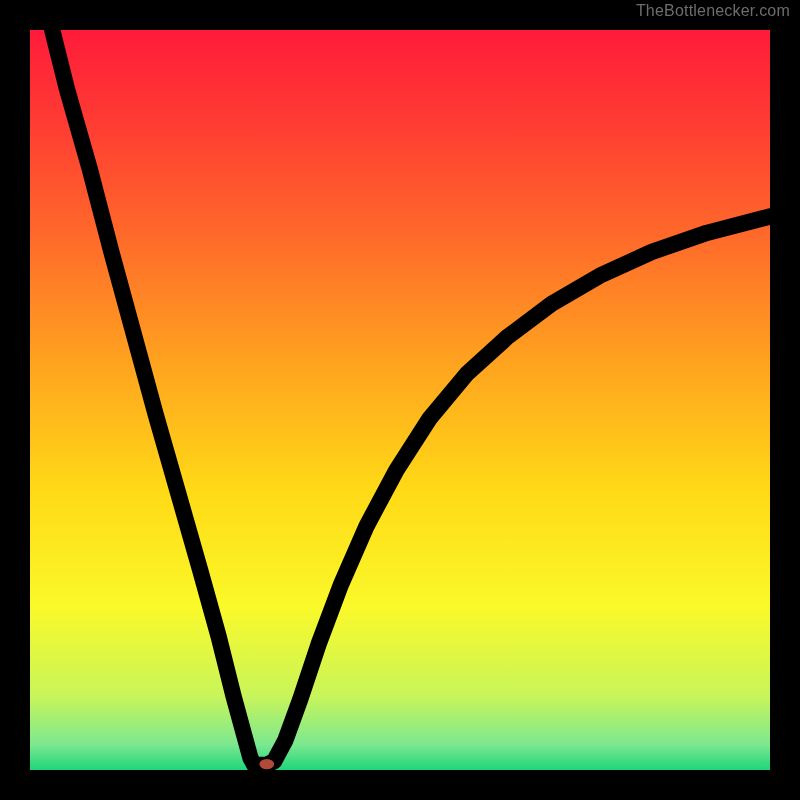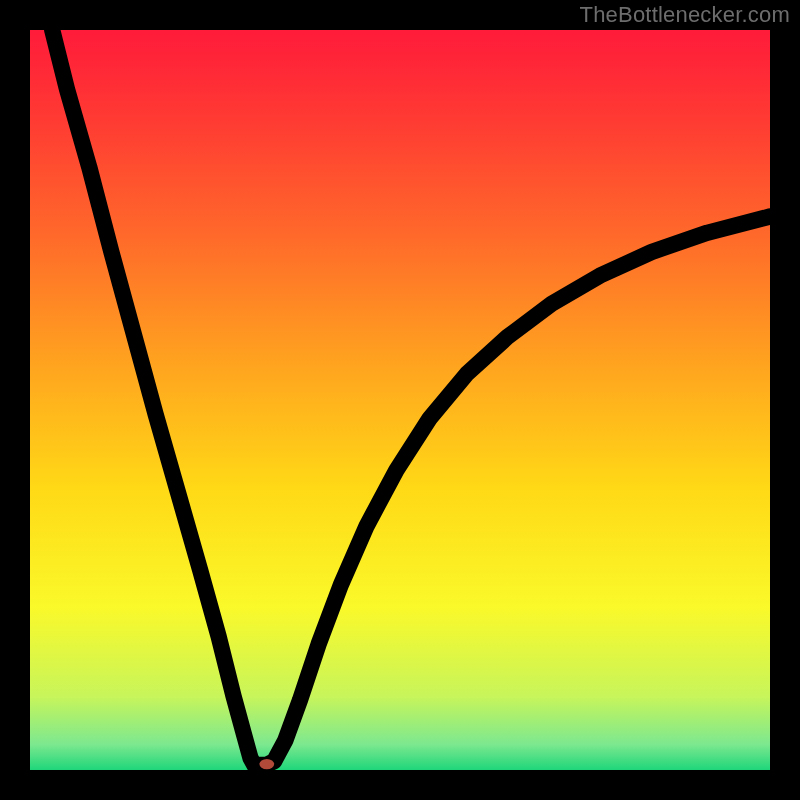--- a/index.html
+++ b/index.html
@@ -15,21 +15,21 @@
     position: relative;
     width: 800px;
     height: 800px;
     background: #000;
   }
   .watermark {
     position: absolute;
     top: 2px;
     right: 10px;
     color: #6d6d6d;
-    font-size: 22px;
+    font-size: 16px;
     font-weight: 500;
     letter-spacing: 0.2px;
     z-index: 4;
     user-select: none;
   }
   .plot-area {
     position: absolute;
     left: 30px;
     top: 30px;
     width: 740px;

